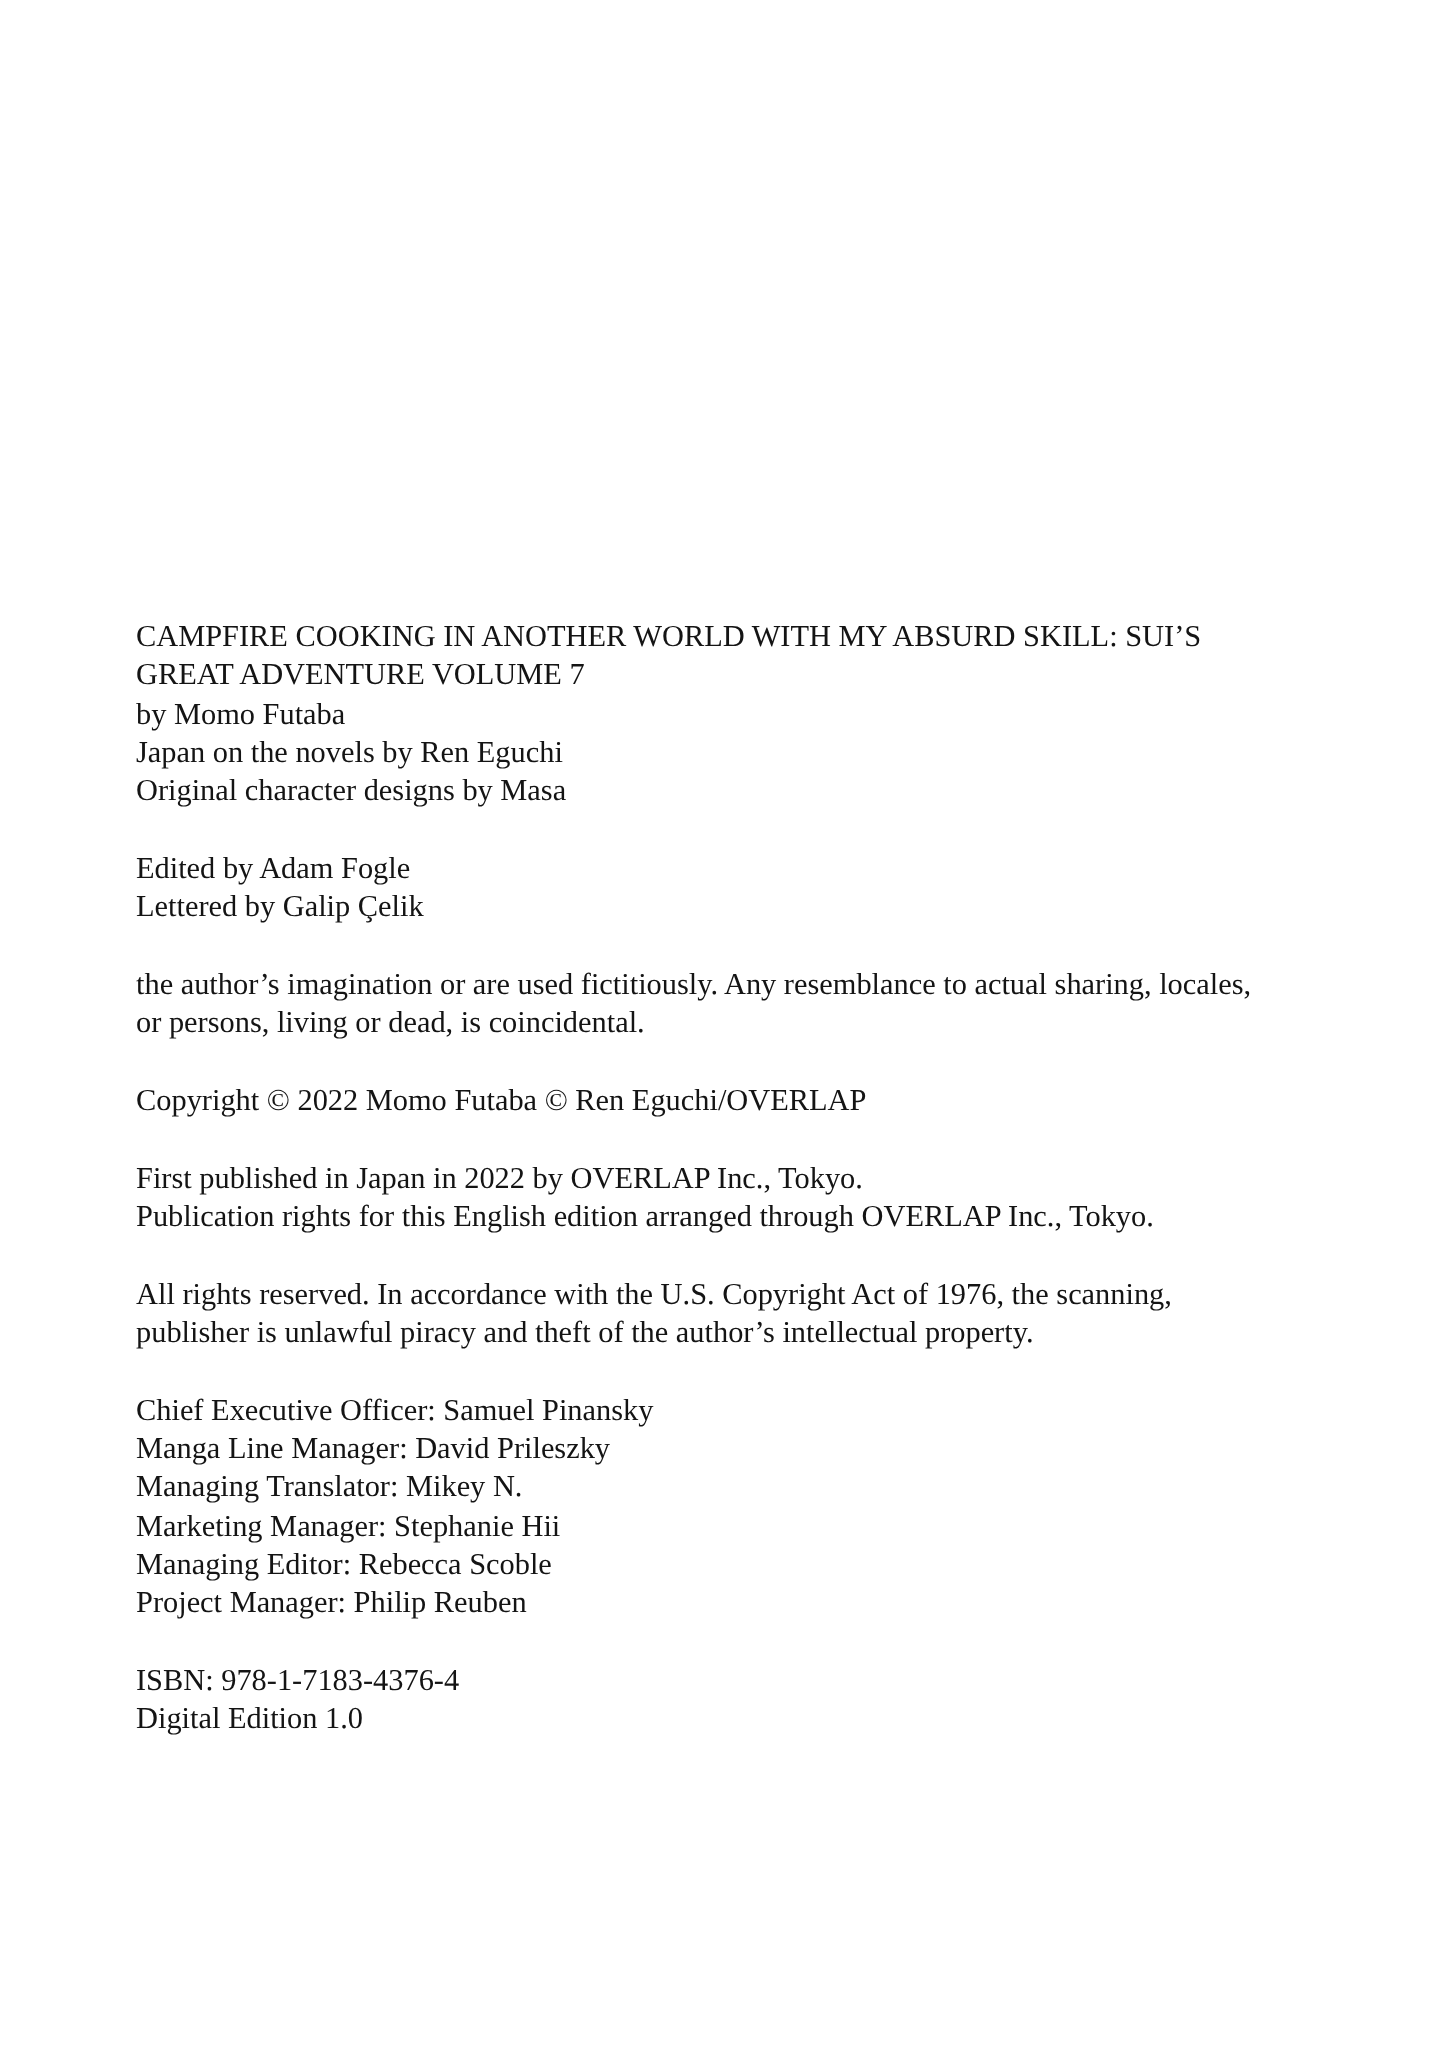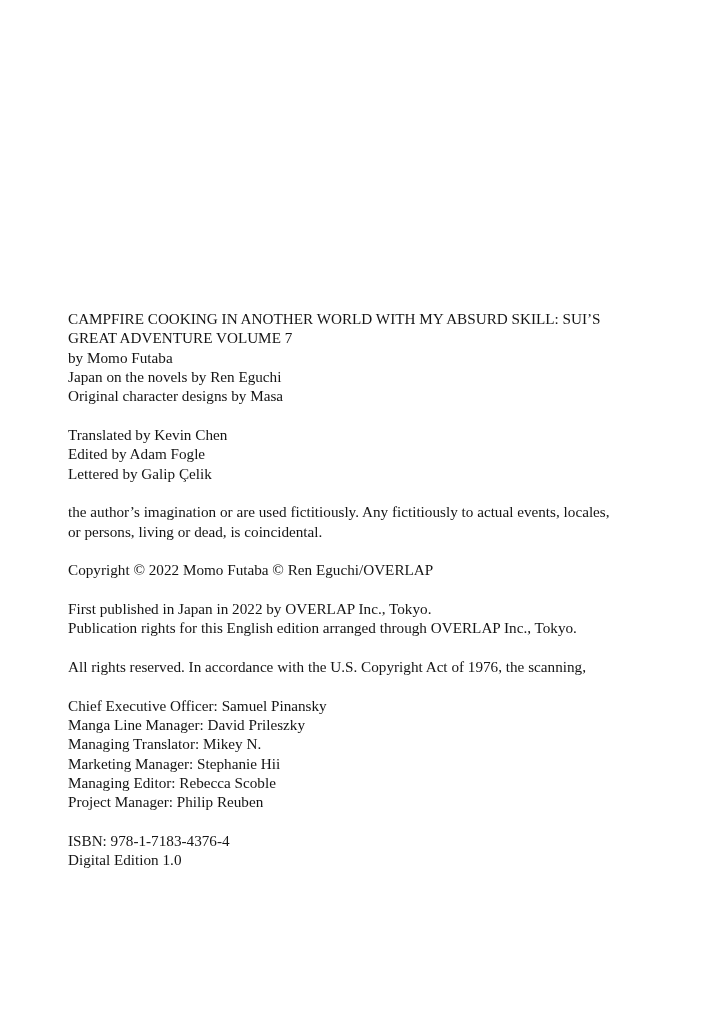--- a/index.html
+++ b/index.html
@@ -41,41 +41,41 @@
 
   <section class="para">
     <div class="line">CAMPFIRE COOKING IN ANOTHER WORLD WITH MY ABSURD SKILL: SUI’S</div>
     <div class="line">GREAT ADVENTURE VOLUME 7</div>
     <div class="line">by Momo Futaba</div>
     <div class="line">Japan on the novels by Ren Eguchi</div>
     <div class="line">Original character designs by Masa</div>
   </section>
 
   <section class="para">
-    <div class="line">Translated by Kevin Chen</div>
     <div class="line">Edited by Adam Fogle</div>
     <div class="line">Lettered by Galip Çelik</div>
   </section>
 
   <section class="para">
-    <div class="line">the author’s imagination or are used fictitiously. Any fictitiously to actual events, locales,</div>
+    <div class="line">the author’s imagination or are used fictitiously. Any resemblance to actual sharing, locales,</div>
     <div class="line">or persons, living or dead, is coincidental.</div>
   </section>
 
   <section class="para">
     <div class="line">Copyright © 2022 Momo Futaba © Ren Eguchi/OVERLAP</div>
   </section>
 
   <section class="para">
     <div class="line">First published in Japan in 2022 by OVERLAP Inc., Tokyo.</div>
     <div class="line">Publication rights for this English edition arranged through OVERLAP Inc., Tokyo.</div>
   </section>
 
   <section class="para">
     <div class="line">All rights reserved. In accordance with the U.S. Copyright Act of 1976, the scanning,</div>
+    <div class="line">publisher is unlawful piracy and theft of the author’s intellectual property.</div>
   </section>
 
 
   <section class="para">
     <div class="line">Chief Executive Officer: Samuel Pinansky</div>
     <div class="line">Manga Line Manager: David Prileszky</div>
     <div class="line">Managing Translator: Mikey N.</div>
     <div class="line">Marketing Manager: Stephanie Hii</div>
     <div class="line">Managing Editor: Rebecca Scoble</div>
     <div class="line">Project Manager: Philip Reuben</div>

